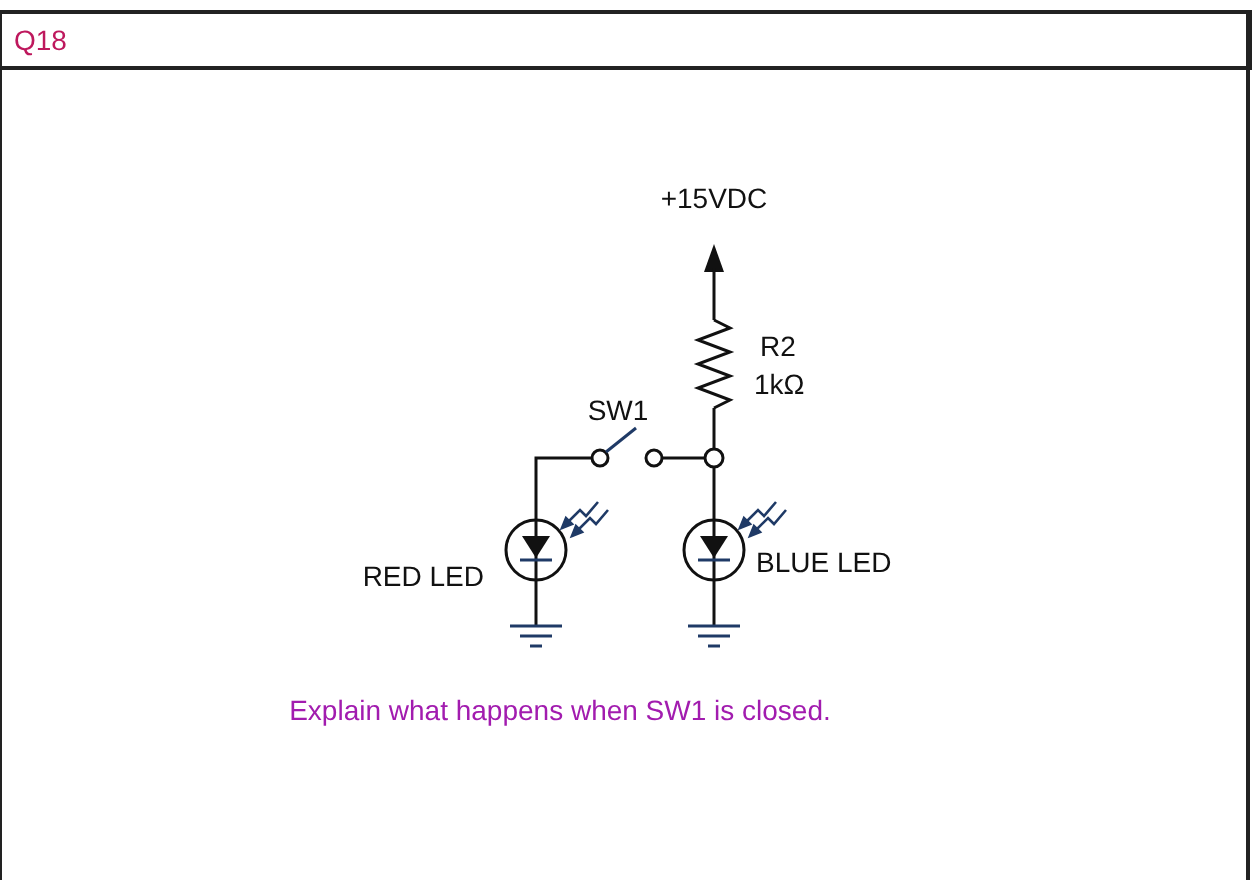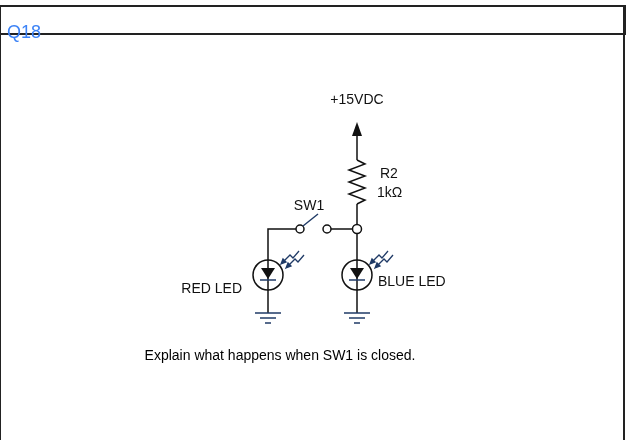--- a/index.html
+++ b/index.html
@@ -3,25 +3,25 @@
 <meta charset="utf-8">
 <style>
   html, body { margin: 0; padding: 0; background: #ffffff; }
   body { width: 628px; height: 440px; position: relative; overflow: hidden;
          font-family: "Liberation Sans", sans-serif; color: #111; }
   .frame { position: absolute; left: 0; top: 5px; width: 625px; height: 440px;
            border-left: 1px solid #222; border-right: 2px solid #222; box-sizing: border-box; }
   .header { position: absolute; left: 0; top: 5px; width: 626px; height: 30px;
             border-top: 2px solid #222; border-bottom: 2px solid #222; box-sizing: border-box;
             border-left: 1px solid #222; border-right: 2px solid #222; }
-  .header-title { position: absolute; left: 6px; top: 15px; font-size: 18px; color: #3b82f6; }
+  .header-title { position: absolute; left: 6px; top: 5px; font-size: 14px; color: #be185d; }
   svg.circuit { position: absolute; left: 0; top: 0; }
   .lbl { font-family: "Liberation Sans", sans-serif; font-size: 14px; fill: #111; }
   .question { position: absolute; left: 0; width: 560px; top: 347px; text-align: center;
-              font-size: 14px; color: #000000; }
+              font-size: 14px; color: #a21caf; }
 </style>
 </head>
 <body>
 
 <div class="frame"></div>
 <div class="header">
   <span class="header-title">Q18</span>
 </div>
 
 <svg class="circuit" width="628" height="440" viewBox="0 0 628 440">

